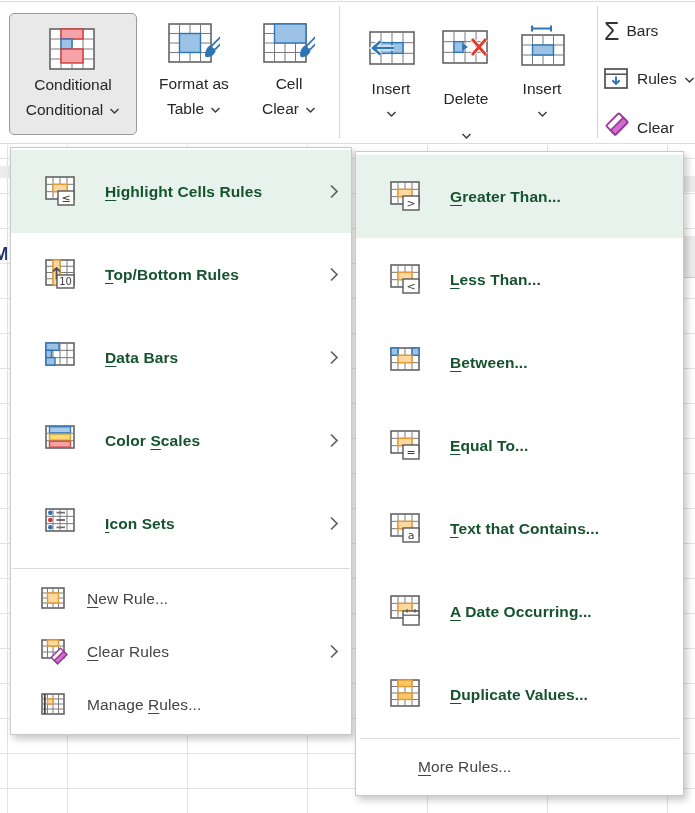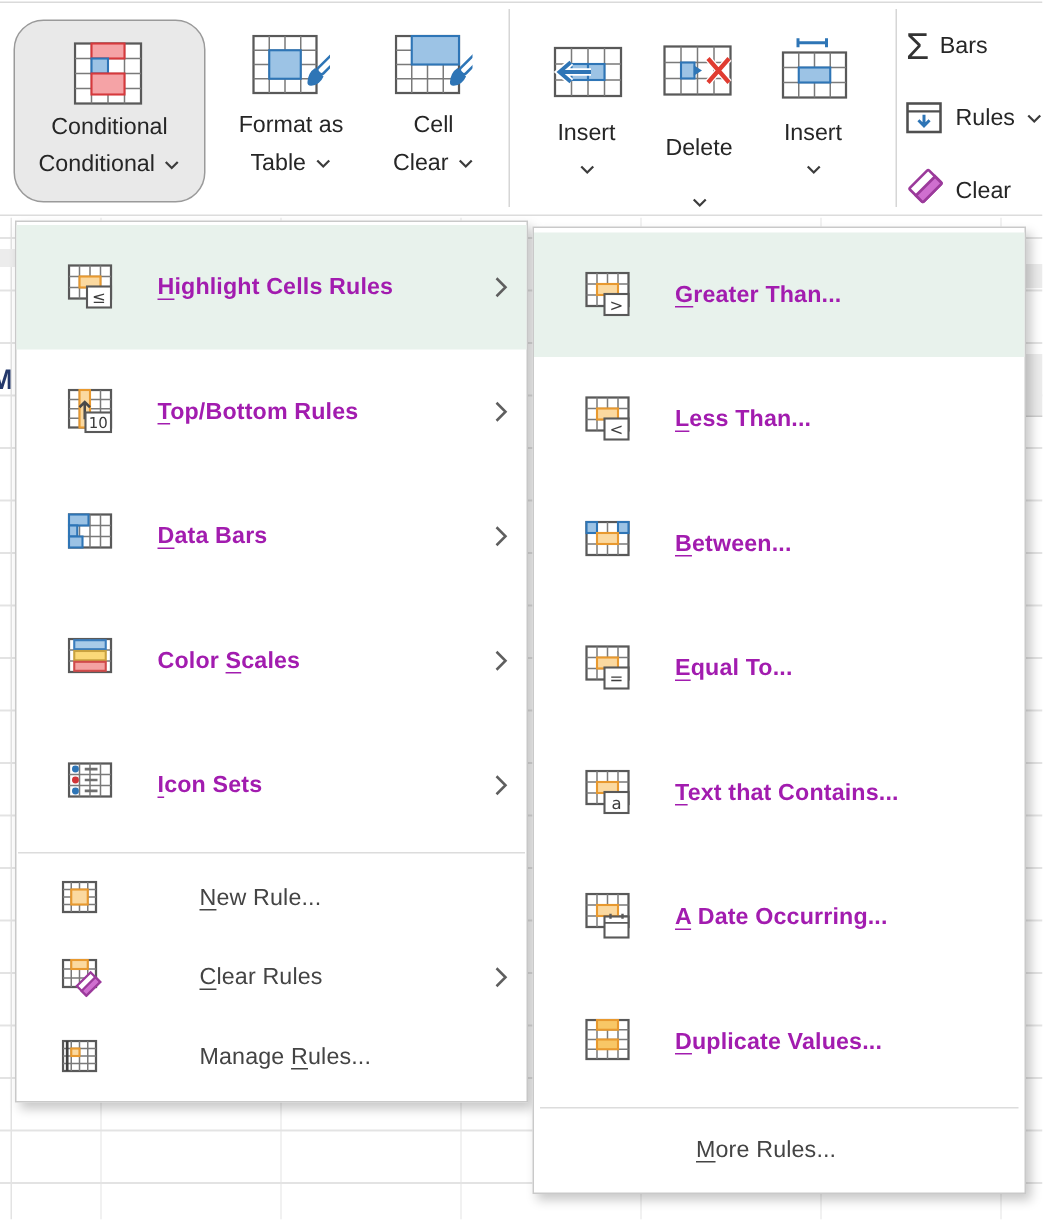--- a/index.html
+++ b/index.html
@@ -44,41 +44,41 @@
     box-shadow:3px 4px 7px rgba(0,0,0,.22);z-index:10;}
   #cf-menu{left:10px;top:147px;width:342px;padding:2px 0 3px;}
   #hcr-submenu{left:355px;top:151px;width:329px;padding:3px 0 2px;}
   .menu-item{display:flex;align-items:center;cursor:default;}
   .menu-item.large{height:83px;padding:0 12px 0 30px;}
   .menu-item.small{height:53px;padding:0 12px 0 30px;}
   .menu-item.footer{height:52px;padding:0 12px 0 62px;}
   .menu-item.selected{background:#e8f2ec;}
   .mi-icon{width:44px;display:flex;justify-content:center;align-items:center;flex:0 0 auto;margin-right:20px;}
   .small .mi-icon{width:28px;margin-right:18px;justify-content:flex-start;}
-  .mi-label{font-size:15.5px;font-weight:bold;color:#a21caf;white-space:nowrap;letter-spacing:.1px;}
-  .small .mi-label,.footer .mi-label{font-weight:normal;color:#444;margin-left:46px;}
+  .mi-label{font-size:15.5px;font-weight:bold;color:#14532d;white-space:nowrap;letter-spacing:.1px;}
+  .small .mi-label,.footer .mi-label{font-weight:normal;color:#444;}
   .mi-label u{text-decoration:underline;text-underline-offset:2.5px;}
   .mi-caret{margin-left:auto;display:flex;align-items:center;}
   .menu-sep{height:1px;background:#dcdcdc;margin:3px 1px;}
   #hcr-submenu .menu-sep{margin:2px 4px;}
 </style>
 </head>
 <body>
 
 <div class="sheet-bg"></div>
 <div class="colA-line"></div>
 <div class="bg-band" style="left:0;top:166px;width:10px;height:12px;"></div>
 <div class="bg-band" style="left:684px;top:176px;width:11px;height:16px;"></div>
 <div class="bg-band" style="left:684px;top:236px;width:11px;height:41px;border-bottom:1px solid #cfcfcf;"></div>
 <div class="bg-frag"><span>M</span></div>
 
 <div class="ribbon">
   <div class="top-line"></div>
 
-  <div class="rb-btn two-line active" style="left:9px;width:128px;border-radius:20px;">
+  <div class="rb-btn two-line active" style="left:9px;width:128px;">
     <span class="rb-icon">
         <svg width="48" height="44" viewBox="0 0 48 44">
           <g transform="translate(1,1)">
             <rect width="44" height="40" fill="#fff" stroke="#595959" stroke-width="1.5"></rect>
             <path d="M11.00 0V40 M22.00 0V40 M33.00 0V40 M0 10.00H44 M0 20.00H44 M0 30.00H44 " stroke="#7a7a7a" stroke-width="1" fill="none"></path>
             <rect x="11" y="0" width="22" height="10" fill="#f5a3a6" stroke="#d6393c" stroke-width="1.4"></rect>
             <rect x="11" y="10" width="11" height="10" fill="#9cc3e5" stroke="#2e75b6" stroke-width="1.4"></rect>
             <rect x="11" y="20" width="22" height="14" fill="#f5a3a6" stroke="#d6393c" stroke-width="1.4"></rect>
           </g>
         </svg>

